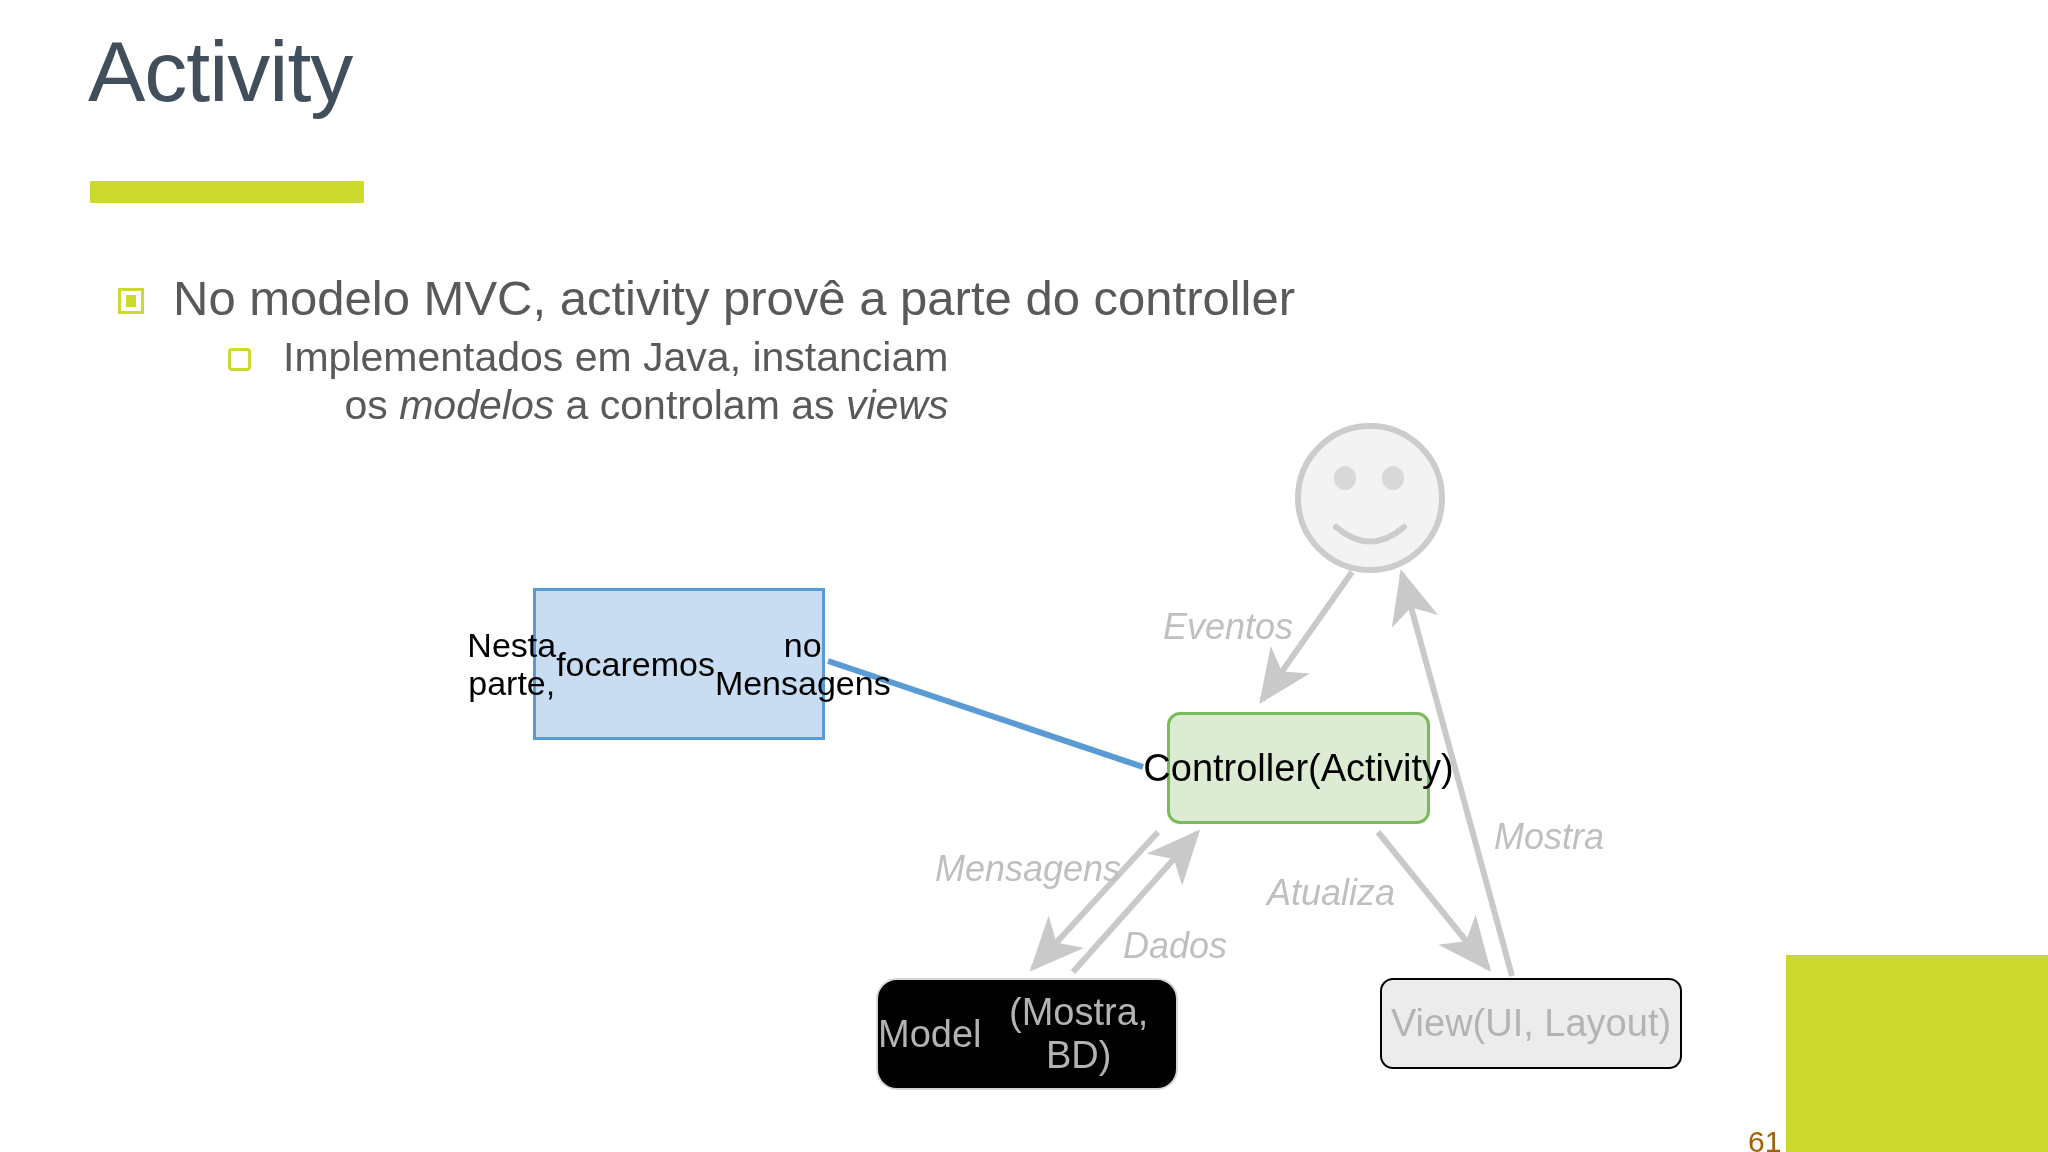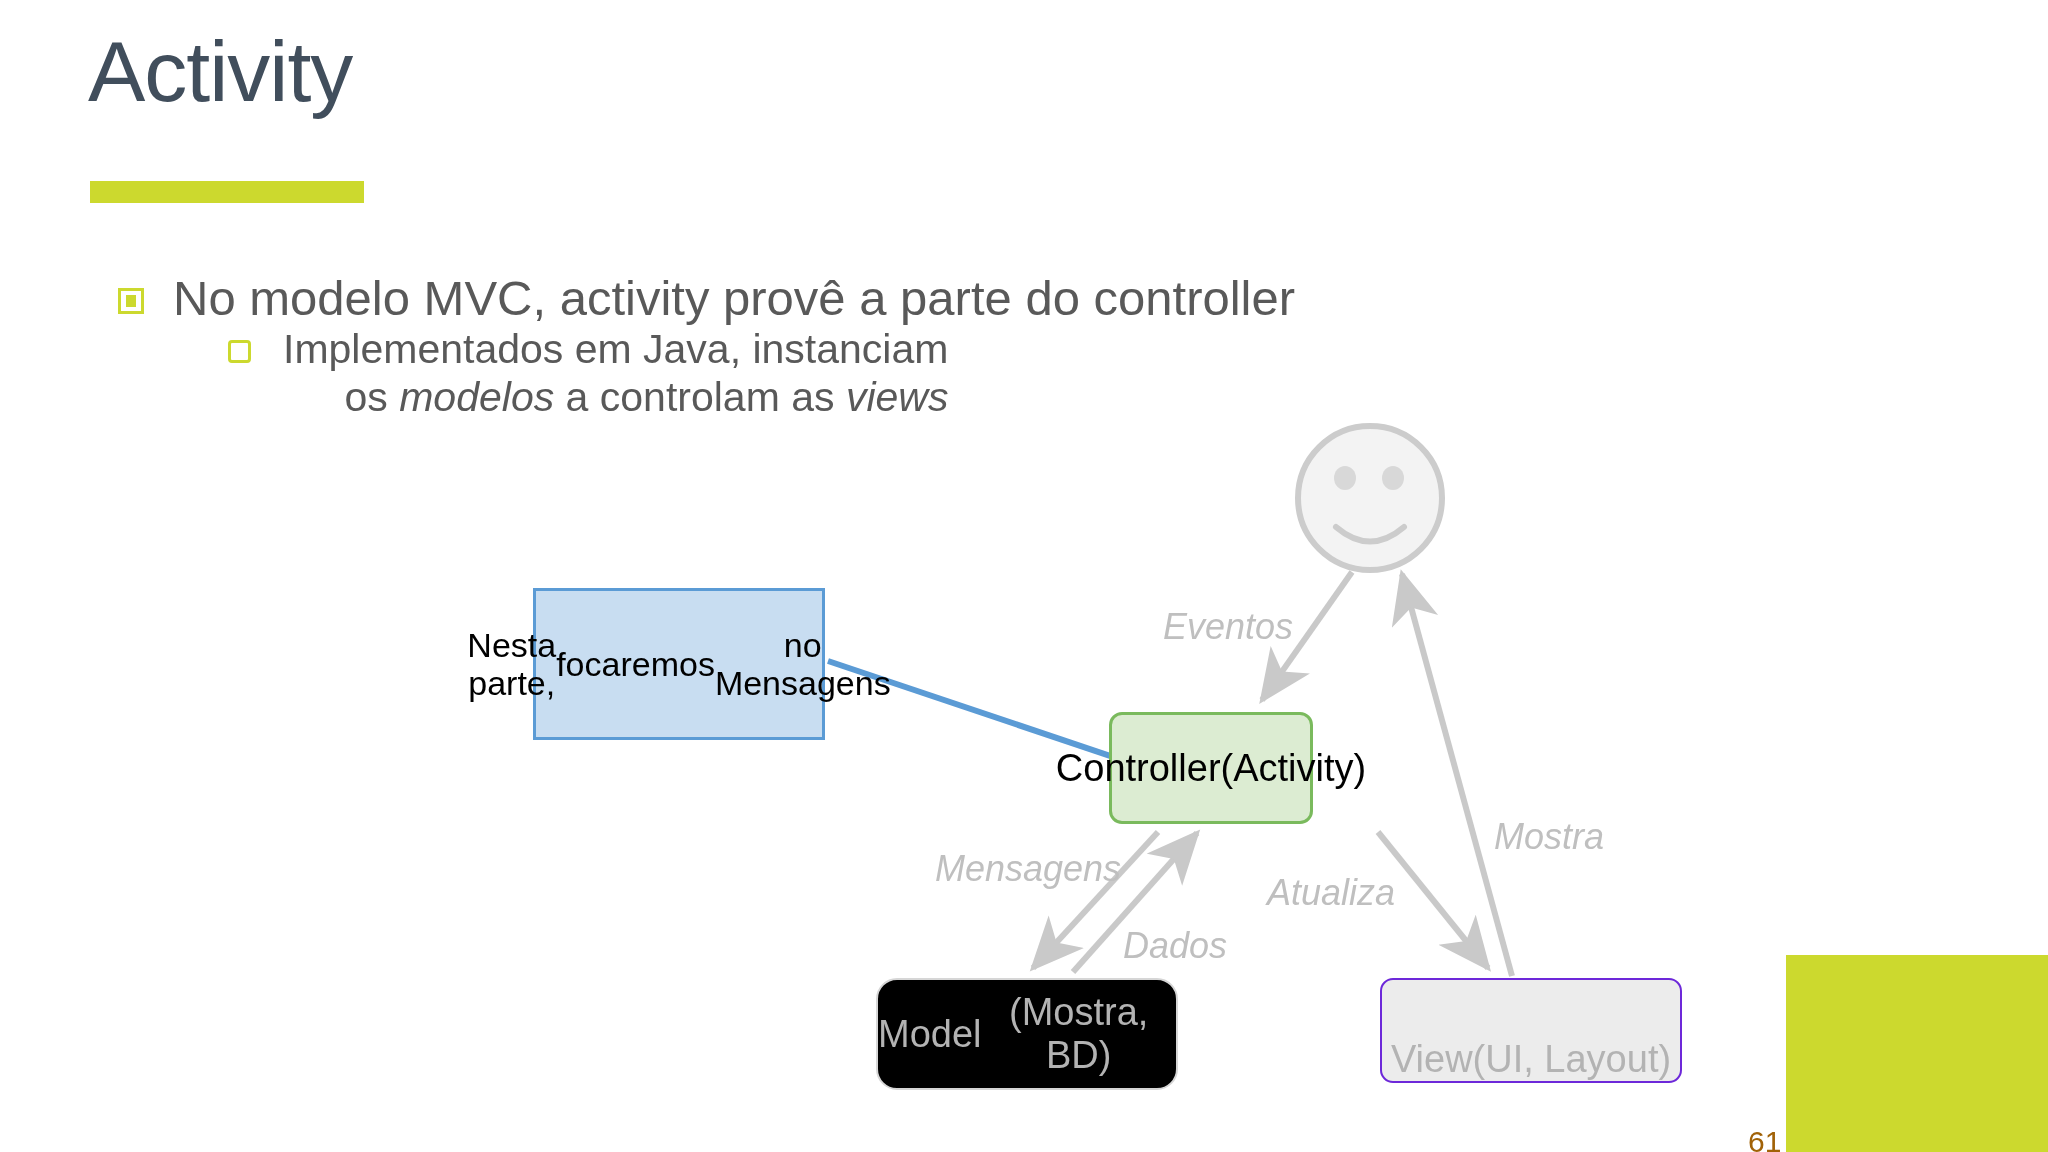--- a/index.html
+++ b/index.html
@@ -44,20 +44,21 @@
     position: absolute;
     left: 118px;
     top: 272px;
     width: 1500px;
   }
   .bullet-row {
     display: flex;
     align-items: flex-start;
   }
   .bullet-l1 {
+    margin-bottom: 8px;
   }
   .marker-l1 {
     width: 26px;
     height: 26px;
     border: 3px solid #ccd92e;
     box-sizing: border-box;
     margin-top: 16px;
     margin-right: 29px;
     flex: 0 0 auto;
     position: relative;
@@ -121,23 +122,23 @@
     left: 533px;
     top: 588px;
     width: 292px;
     height: 152px;
     background: #c8ddf1;
     border: 3px solid #5b9bd5;
     color: #000000;
     font-size: 34px;
   }
   #node-controller {
-    left: 1109px;
+    left: 1167px;
     top: 712px;
-    width: 204px;
+    width: 263px;
     height: 112px;
     background: #dcecd2;
     border: 3px solid #7aba5d;
     border-radius: 13px;
     color: #000000;
     font-size: 38px;
   }
   #node-model {
     left: 876px;
     top: 978px;
@@ -146,27 +147,26 @@
     background: #000000;
     border: 2px solid #d6d6d6;
     border-radius: 21px;
     color: #b3b3b3;
     font-size: 38px;
   }
   #node-view {
     left: 1380px;
     top: 978px;
     width: 302px;
-    height: 105px;
+    height: 91px;
     background: #ececec;
-    border: 2px solid #6d28d9;
+    border: 2px solid #000000;
     border-radius: 13px;
     color: #b3b3b3;
     font-size: 38px;
-    align-items: flex-end;
   }
 
   .edge-label {
     position: absolute;
     font-size: 36px;
     font-style: italic;
     color: #bfbfbf;
     white-space: nowrap;
   }
   #label-eventos   { left: 1163px; top: 606px; }

